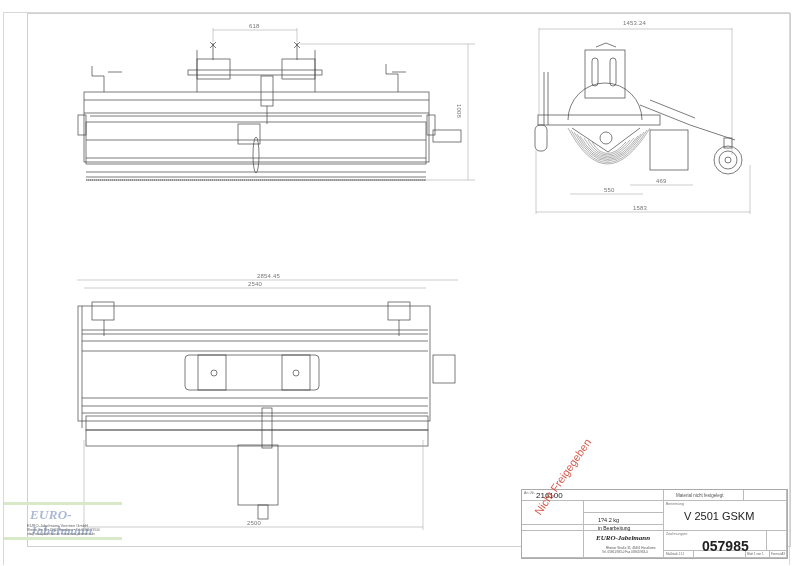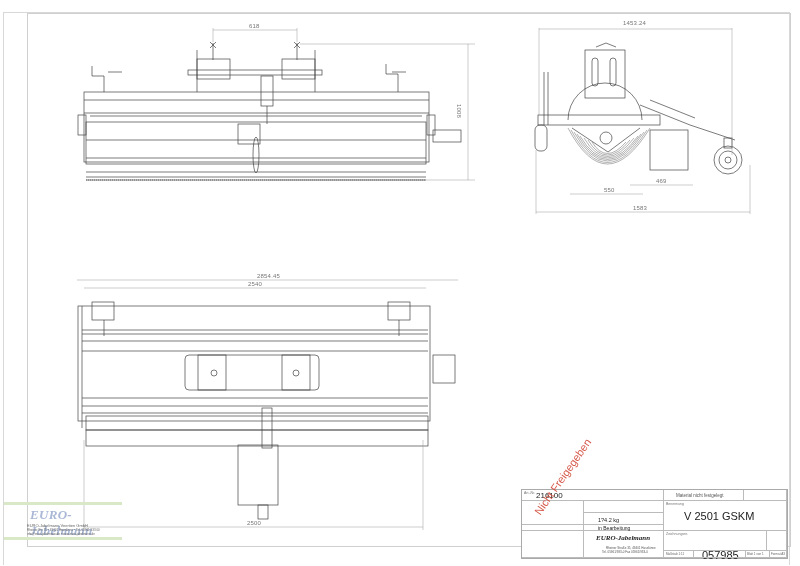--- a/index.html
+++ b/index.html
@@ -189,21 +189,21 @@
     <div class="cell" style="left:142px;top:0;width:80px;height:11px;">
       <span class="big" style="left:12px;top:3px;font-size:4.5px;color:#555;">Material nicht festgelegt</span>
     </div>
     <div class="cell" style="left:222px;top:0;width:43px;height:11px;"></div>
     <div class="cell" style="left:142px;top:11px;width:123px;height:30px;">
       <span class="lbl">Benennung</span>
       <span class="big" style="left:20px;top:9px;font-size:11px;">V 2501 GSKM</span>
     </div>
     <div class="cell" style="left:142px;top:41px;width:103px;height:20px;">
       <span class="lbl">Zeichnungsnr.</span>
-      <span class="big" style="left:38px;top:18px;font-size:11px;">057985</span>
+      <span class="big" style="left:38px;top:7px;font-size:14px;font-weight:bold;">057985</span>
     </div>
     <div class="cell" style="left:245px;top:41px;width:20px;height:20px;"></div>
     <div class="cell" style="left:142px;top:61px;width:30px;height:7px;">
       <span class="big" style="left:2px;top:1px;font-size:3px;color:#666;">Maßstab 1:11</span>
     </div>
     <div class="cell" style="left:172px;top:61px;width:52px;height:7px;"></div>
     <div class="cell" style="left:224px;top:61px;width:24px;height:7px;">
       <span class="big" style="left:1px;top:1px;font-size:3px;color:#666;">Blatt 1 von 1</span>
     </div>
     <div class="cell" style="left:248px;top:61px;width:17px;height:7px;">

